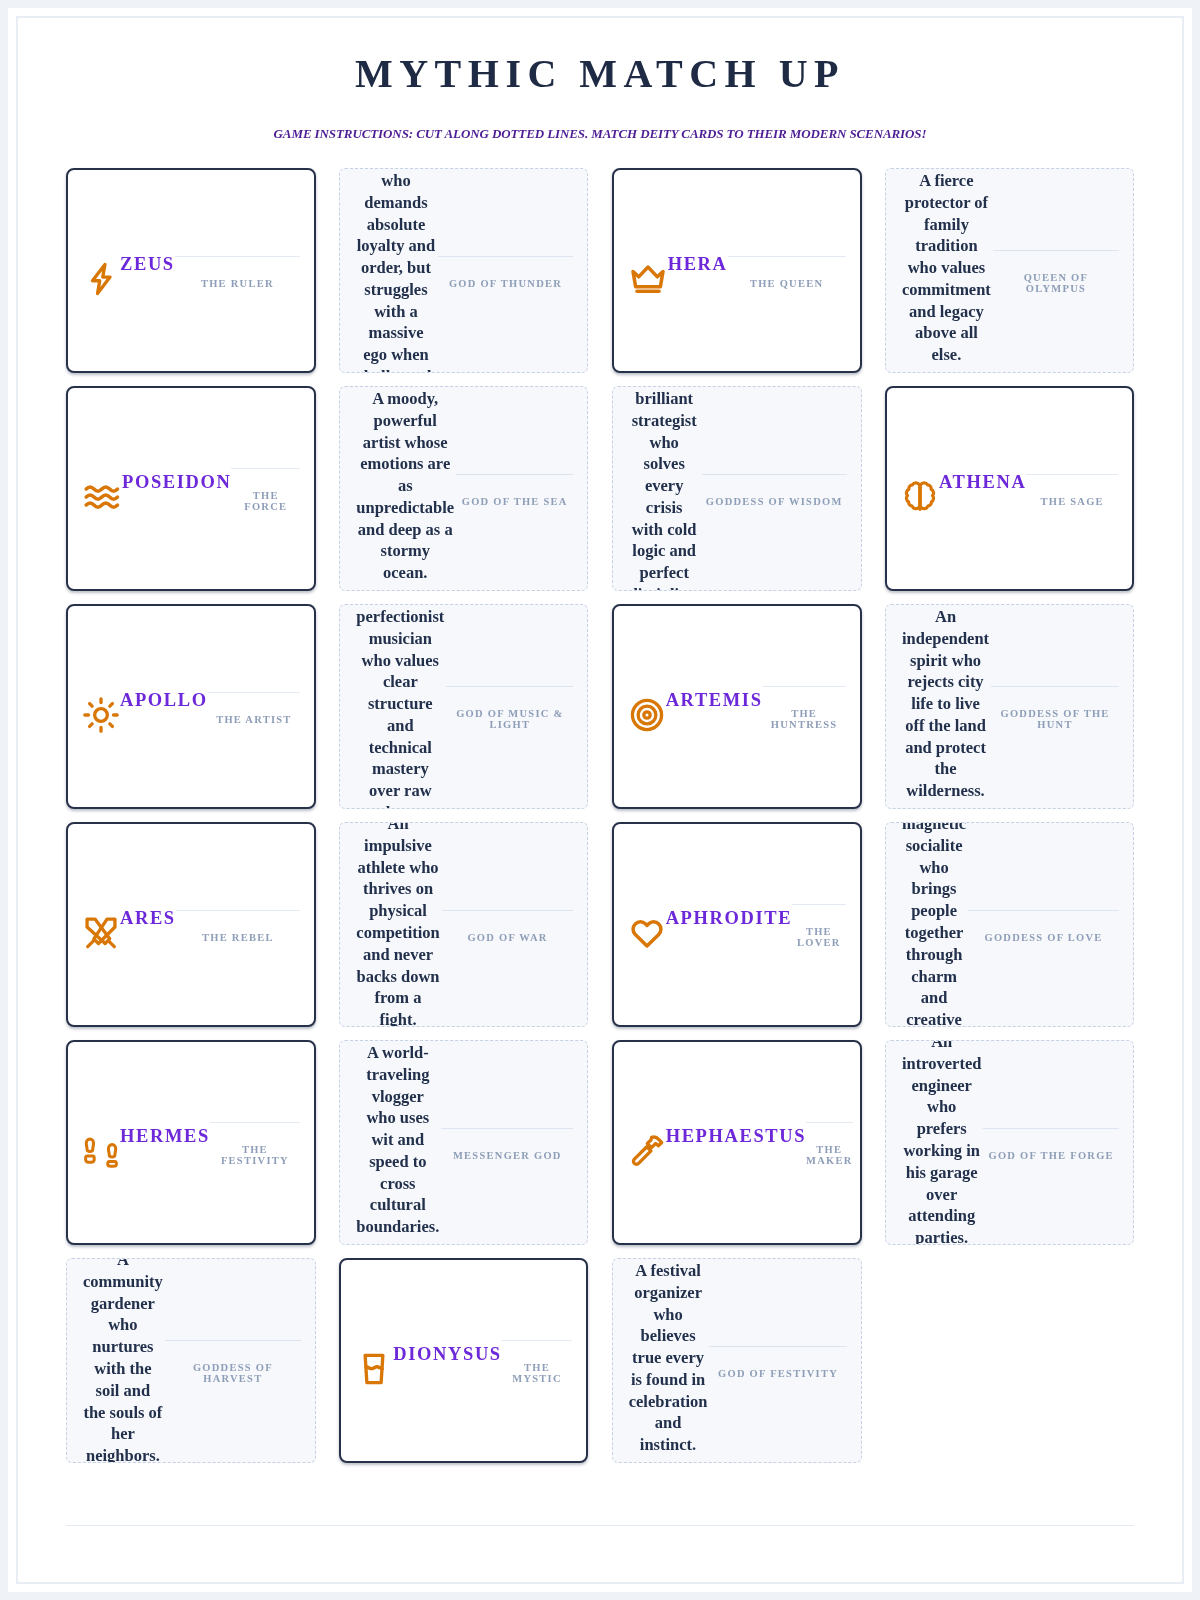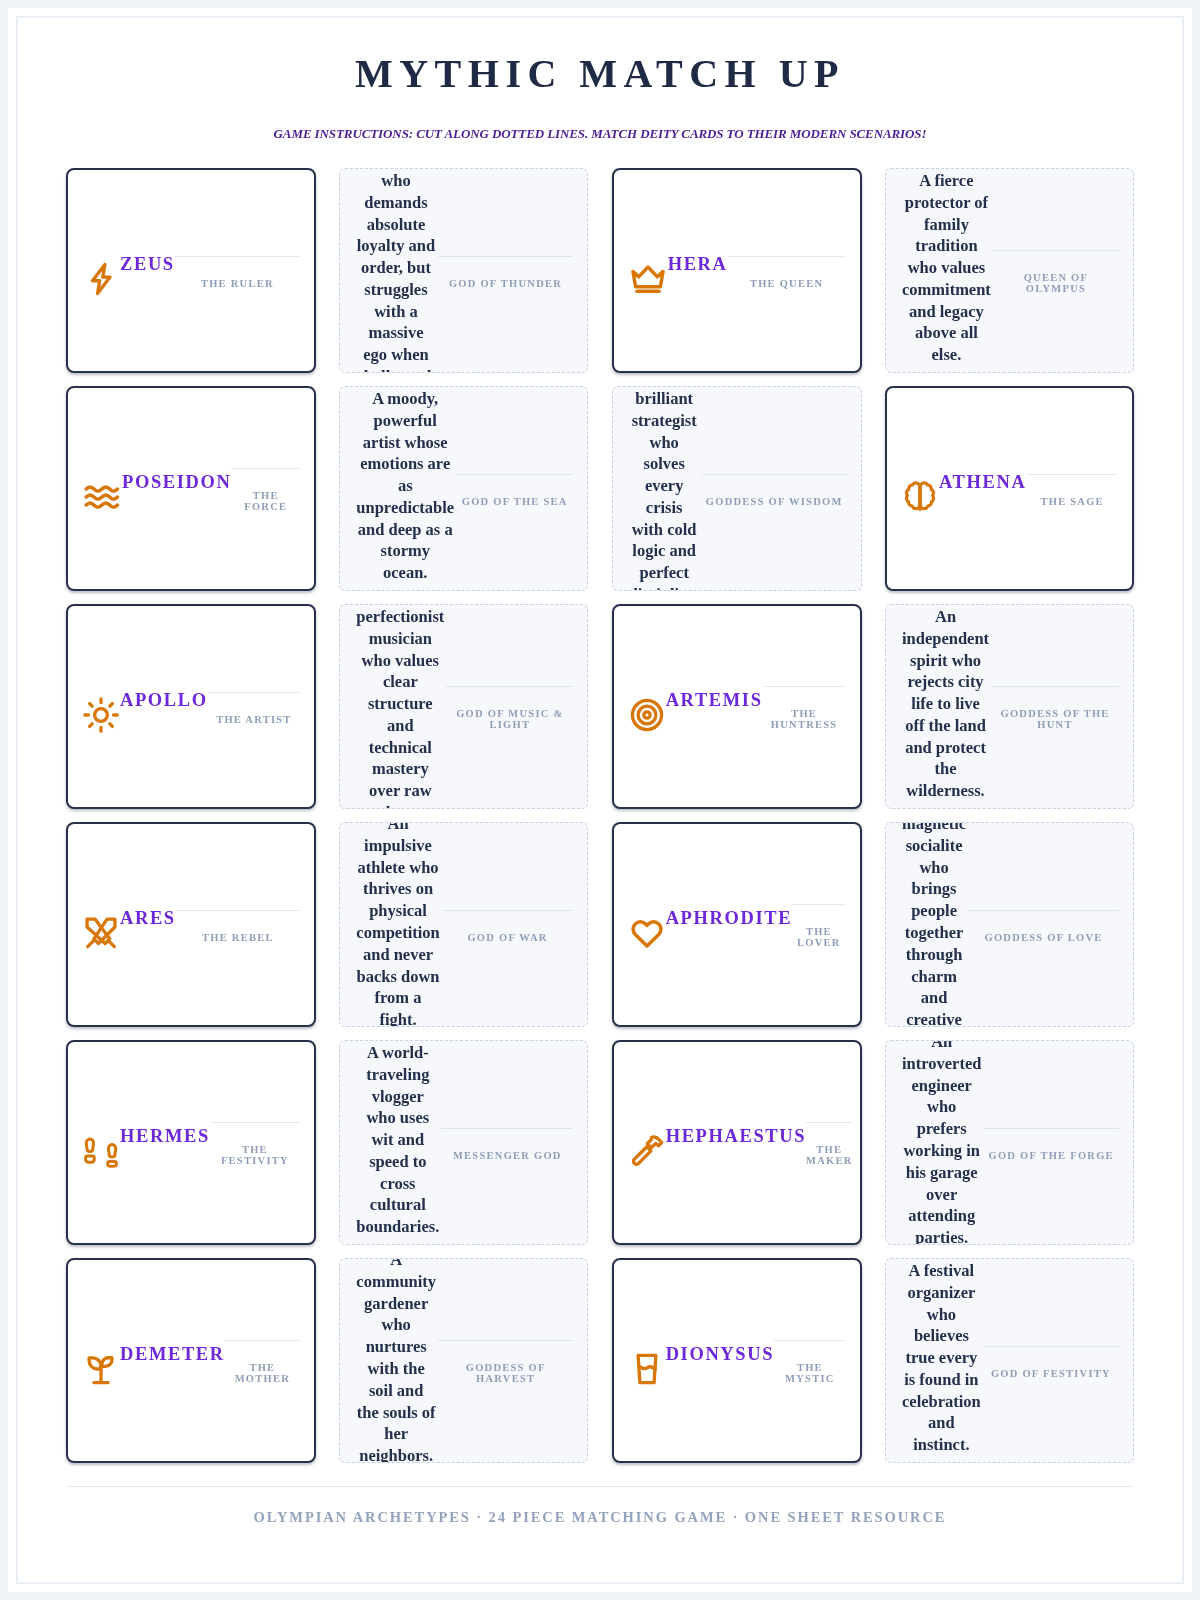--- a/index.html
+++ b/index.html
@@ -314,32 +314,20 @@
               <path d="M11.9 9.3 4 17.1a1.9 1.9 0 0 0 0 2.7 1.9 1.9 0 0 0 2.7 0l7.8-7.9z"></path>
             </svg>
           </div>
           <div class="deity-name">HEPHAESTUS</div>
           <div class="card-foot">THE MAKER</div>
         </div>
         <div class="card scenario">
           <div class="scenario-text">An introverted engineer who prefers working in his garage over attending parties.</div>
           <div class="card-foot">GOD OF THE FORGE</div>
         </div>
-        <div class="card deity">
-          <div class="card-icon">
-            <svg width="38" height="38" viewBox="0 0 24 24" fill="none" stroke="currentColor" stroke-width="2.1" stroke-linecap="round" stroke-linejoin="round">
-              <path d="M12 20.4V10.2"></path>
-              <path d="M12 10.2C12 7.3 9.6 5 6.7 5H4.5v1.8c0 2.9 2.4 5.2 5.3 5.2H12z"></path>
-              <path d="M12.6 8.9c0-2.2 1.8-4 4-4h2.3v1.4c0 2.2-1.8 4-4 4h-2.3z"></path>
-              <line x1="7.5" y1="20.6" x2="16.5" y2="20.6"></line>
-            </svg>
-          </div>
-          <div class="deity-name">DEMETER</div>
-          <div class="card-foot">THE MOTHER</div>
-        </div>
         <div class="card scenario">
           <div class="scenario-text">A community gardener who nurtures with the soil and the souls of her neighbors.</div>
           <div class="card-foot">GODDESS OF HARVEST</div>
         </div>
         <div class="card deity">
           <div class="card-icon">
             <svg width="38" height="38" viewBox="0 0 24 24" fill="none" stroke="currentColor" stroke-width="2.1" stroke-linecap="round" stroke-linejoin="round">
               <path d="M6.4 3.4h11.2l-1.1 17.2H7.5z"></path>
               <path d="M6.9 10.6c1.4 0 2.1 1.2 3.5 1.2s2.1-1.2 3.5-1.2 2.1 1.2 3.3 1.2"></path>
             </svg>
@@ -348,18 +336,17 @@
           <div class="card-foot">THE MYSTIC</div>
         </div>
         <div class="card scenario">
           <div class="scenario-text">A festival organizer who believes true every is found in celebration and instinct.</div>
           <div class="card-foot">GOD OF FESTIVITY</div>
         </div>
       </div>
 
   <div class="footer">
     <div class="footer-rule"></div>
-    <div class="footer-text">OLYMPIAN ARCHETYPES · 24 PIECE MATCHING GAME · ONE SHEET RESOURCE</div>
   </div>
   <div class="footer-spacer"></div>
 
 </div>
 </div>
 
 </body></html>

